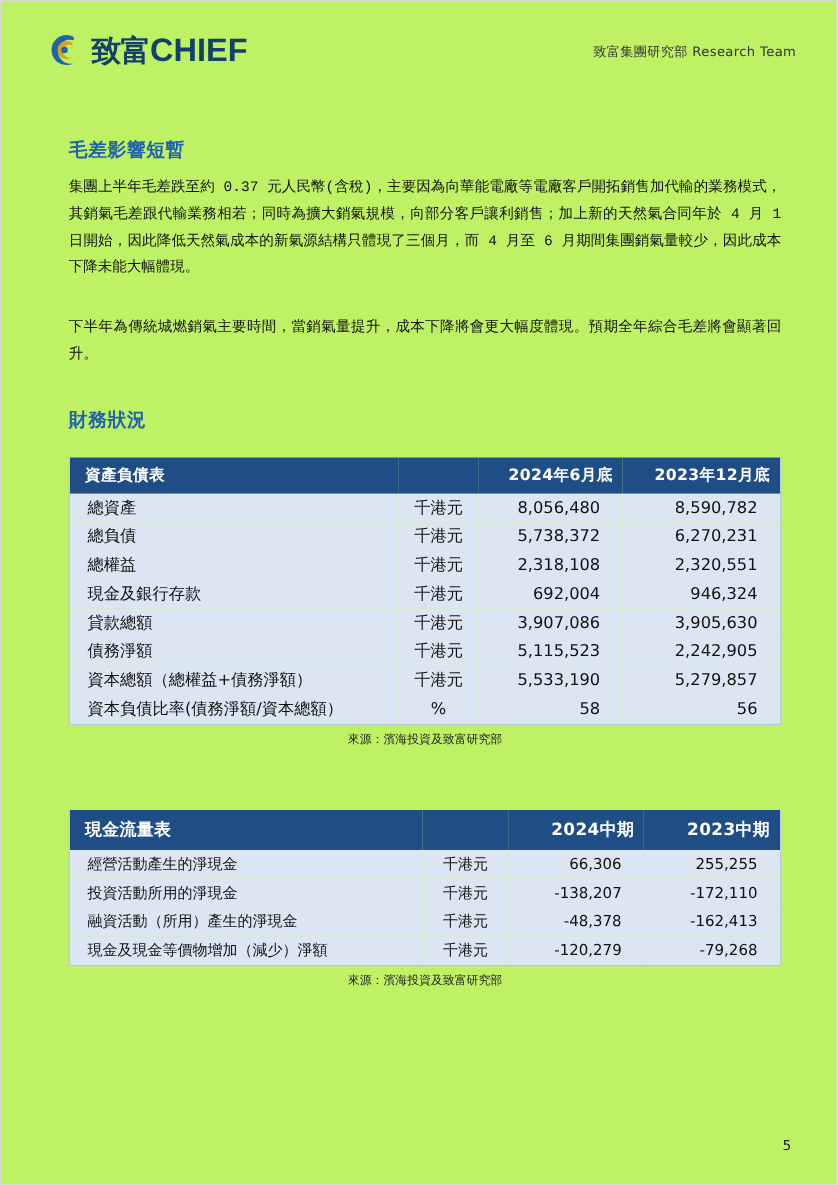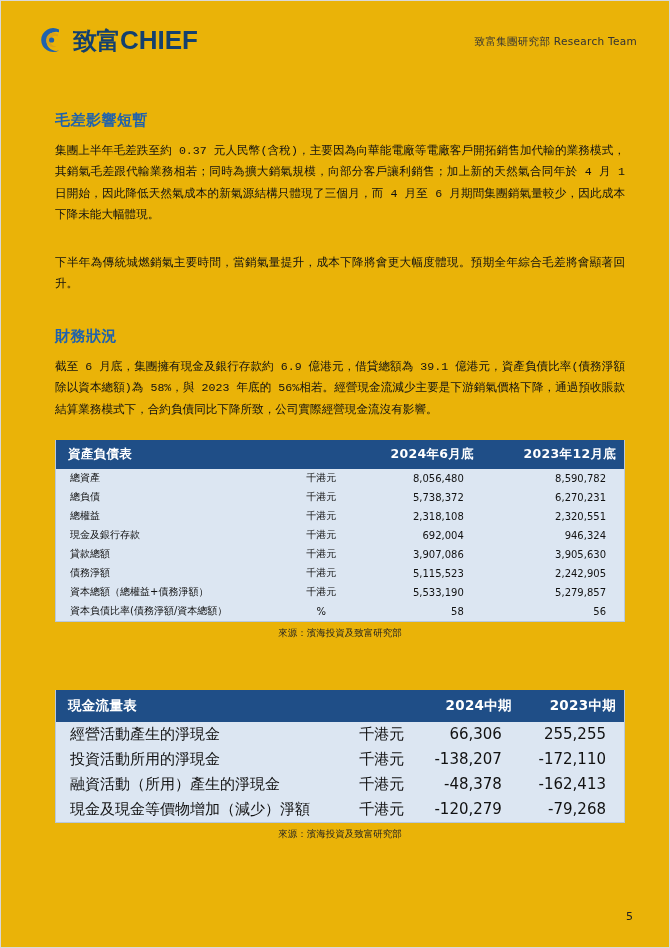--- a/index.html
+++ b/index.html
@@ -15,21 +15,21 @@
     position: relative;
     overflow: hidden;
   }
   .page {
     position: absolute;
     left: 0; top: 0;
     width: 670px;
     height: 948px;
     border: 1px solid #d9d9d9;
     box-sizing: border-box;
-    background: #eab308;
+    background: #bef264;
   }
   
   .header {
     position: absolute;
     left: 0; top: 0;
     width: 670px;
     height: 78px;
   }
   .logo-wrap {
     position: absolute;
@@ -112,21 +112,21 @@
     letter-spacing: 0.3px;
   }
   .fin-table thead th.th-label {
     text-align: left;
     padding-left: 12px;
   }
   .fin-table thead th.th-unit {
     text-align: center;
   }
   .fin-table tbody td {
-    font-size: 10px;
+    font-size: 13px;
     padding: 2.5px 8px;
     color: #111;
     background: #dce6f2;
   }
   .fin-table td.c-label {
     text-align: left;
     padding-left: 14px;
   }
   .fin-table td.c-unit {
     text-align: center;
@@ -146,21 +146,21 @@
     margin-top: 5px;
     font-family: "DejaVu Sans", sans-serif;
     text-align: center;
   }
   
   .cf-table thead th {
     font-size: 13.5px;
     padding: 7px 8px;
   }
   .cf-table tbody td {
-    font-size: 15px;
+    font-size: 12px;
     padding: 3px 8px;
   }
   
   .page-number {
     position: absolute;
     right: 36px;
     bottom: 24px;
     font-size: 11px;
     color: #222;
     font-family: "DejaVu Sans", sans-serif;
@@ -190,21 +190,20 @@
   <div class="content">
 
     <h2 class="section-title">毛差影響短暫</h2>
     <p class="para">集團上半年毛差跌至約 0.37 元人民幣(含稅)，主要因為向華能電廠等電廠客戶開拓銷售加代輸的業務模式，其銷氣毛差跟代輸業務相若；同時為擴大銷氣規模，向部分客戶讓利銷售；加上新的天然氣合同年於 4 月 1 日開始，因此降低天然氣成本的新氣源結構只體現了三個月，而 4 月至 6 月期間集團銷氣量較少，因此成本下降未能大幅體現。</p>
     <div class="spacer-12"></div>
     <p class="para">下半年為傳統城燃銷氣主要時間，當銷氣量提升，成本下降將會更大幅度體現。預期全年綜合毛差將會顯著回升。</p>
 
     <div class="spacer-18"></div>
 
     <h2 class="section-title">財務狀況</h2>
-    <p class="para">截至 6 月底，集團擁有現金及銀行存款約 6.9 億港元，借貸總額為 39.1 億港元，資產負債比率(債務淨額除以資本總額)為 58%，與 2023 年底的 56%相若。經營現金流減少主要是下游銷氣價格下降，通過預收賬款結算業務模式下，合約負債同比下降所致，公司實際經營現金流沒有影響。</p>
 
     <div class="table-wrap">
       <table class="fin-table">
         <thead>
           <tr>
             <th class="th-label">資產負債表</th>
             <th class="th-unit"></th>
             <th>2024年6月底</th>
             <th>2023年12月底</th>
           </tr>

